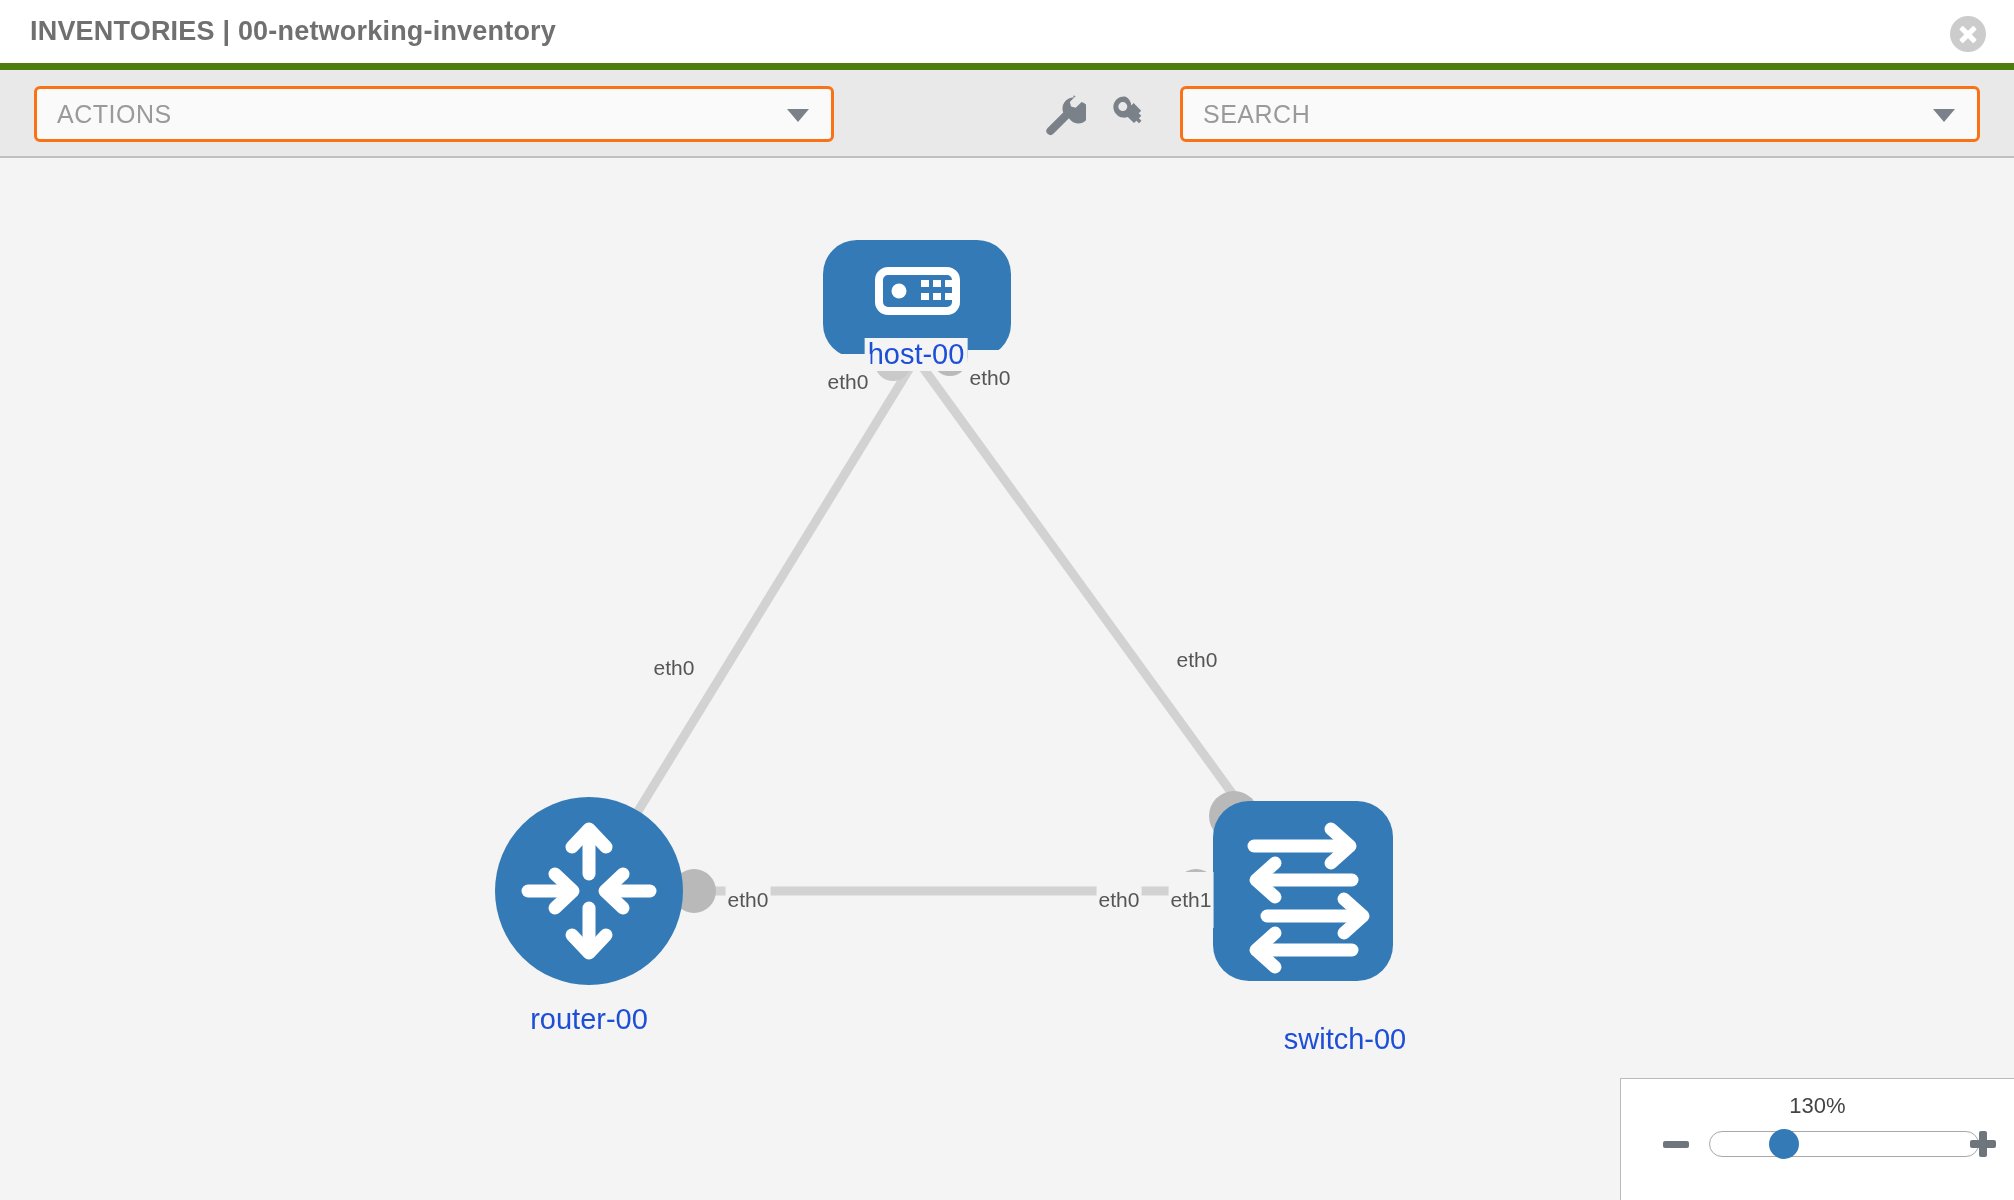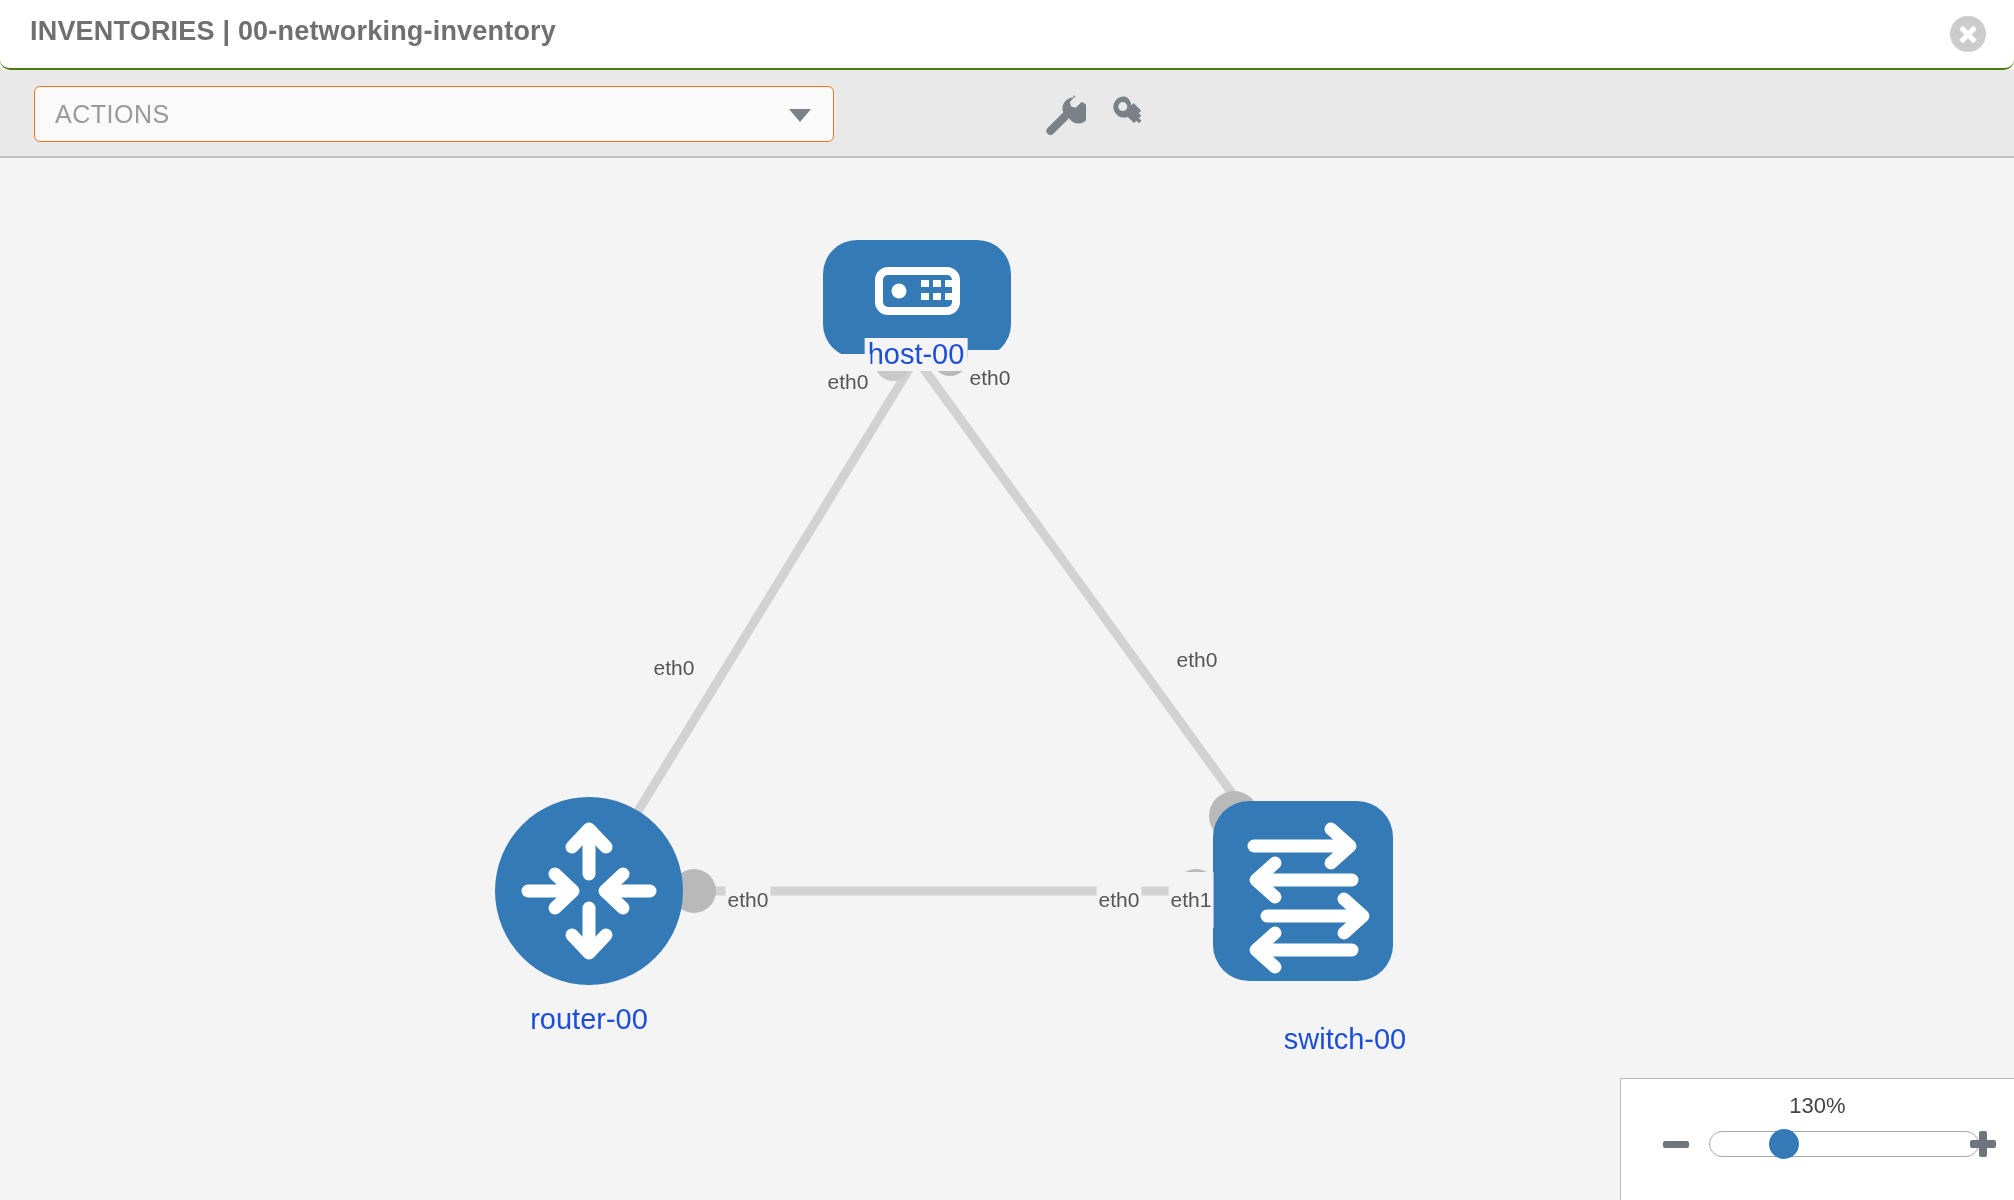--- a/index.html
+++ b/index.html
@@ -16,23 +16,22 @@
     position: relative;
   }
 
   
   #app-header {
     position: absolute;
     left: 0; top: 0;
     width: 2014px;
     height: 70px;
     background: #ffffff;
-    border-bottom: 2px solid #4d7c0f;
-    box-sizing: border-box;
-    border-radius: 10px;
+    border-bottom: 7px solid #4d7c0f;
+    box-sizing: border-box;
   }
   #page-title {
     position: absolute;
     left: 30px;
     top: 16px;
     font-size: 27px;
     font-weight: bold;
     color: #707070;
     letter-spacing: 0.2px;
     white-space: nowrap;
@@ -65,21 +64,21 @@
     left: 0; top: 70px;
     width: 2014px;
     height: 88px;
     background: #e9e9e9;
     border-bottom: 2px solid #bfbfbf;
     box-sizing: border-box;
   }
   .select-box {
     position: absolute;
     background: #fafafa;
-    border: 1px solid #f97316;
+    border: 3px solid #f97316;
     border-radius: 6px;
     box-sizing: border-box;
     cursor: pointer;
   }
   .select-box .sel-label {
     position: absolute;
     left: 20px;
     top: 50%;
     transform: translateY(-50%);
     font-size: 25px;
@@ -247,20 +246,24 @@
       <path fill="#7b8189" d="M33.5 5.5a11 11 0 0 0-10.3 14.9L7.6 36a4.1 4.1 0 1 0 5.8 5.8l15.6-15.6A11 11 0 1 0 41.6 9.9l-5.9 5.9-4.6-1.3-1.3-4.6 5.9-5.9a11 11 0 0 0-2.2-.5z"></path>
     </svg>
   </div>
 
   <div id="key-icon" class="tool-icon">
     <svg viewBox="0 0 46 46" width="46" height="46" aria-hidden="true">
       <path fill="#7b8189" d="M17.2 4.5a10.6 10.6 0 1 0 2.6 20.4l2.8 2.8 3.4 3.4 2.4-2.4 2.6 2.6 2.5-2.5-2.6-2.6 2.4-2.4-2.6-2.6 2.5-2.5-7.6-7.6-2.4 2.4A10.6 10.6 0 0 0 17.2 4.5zm-2.4 5.6a4.5 4.5 0 1 1 0 9 4.5 4.5 0 0 1 0-9z"></path>
     </svg>
   </div>
 
+  <div id="search-select" class="select-box">
+    <span class="sel-label">SEARCH</span>
+    <span class="caret"></span>
+  </div>
 
 </div>
 
 <div id="topology-canvas">
 
   <svg id="topology-svg" viewBox="0 0 2014 1042">
 
     <g>
       <line x1="916" y1="200" x2="589" y2="733" stroke="#d2d2d2" stroke-width="9"></line>
       <line x1="916" y1="200" x2="1303" y2="733" stroke="#d2d2d2" stroke-width="9"></line>

